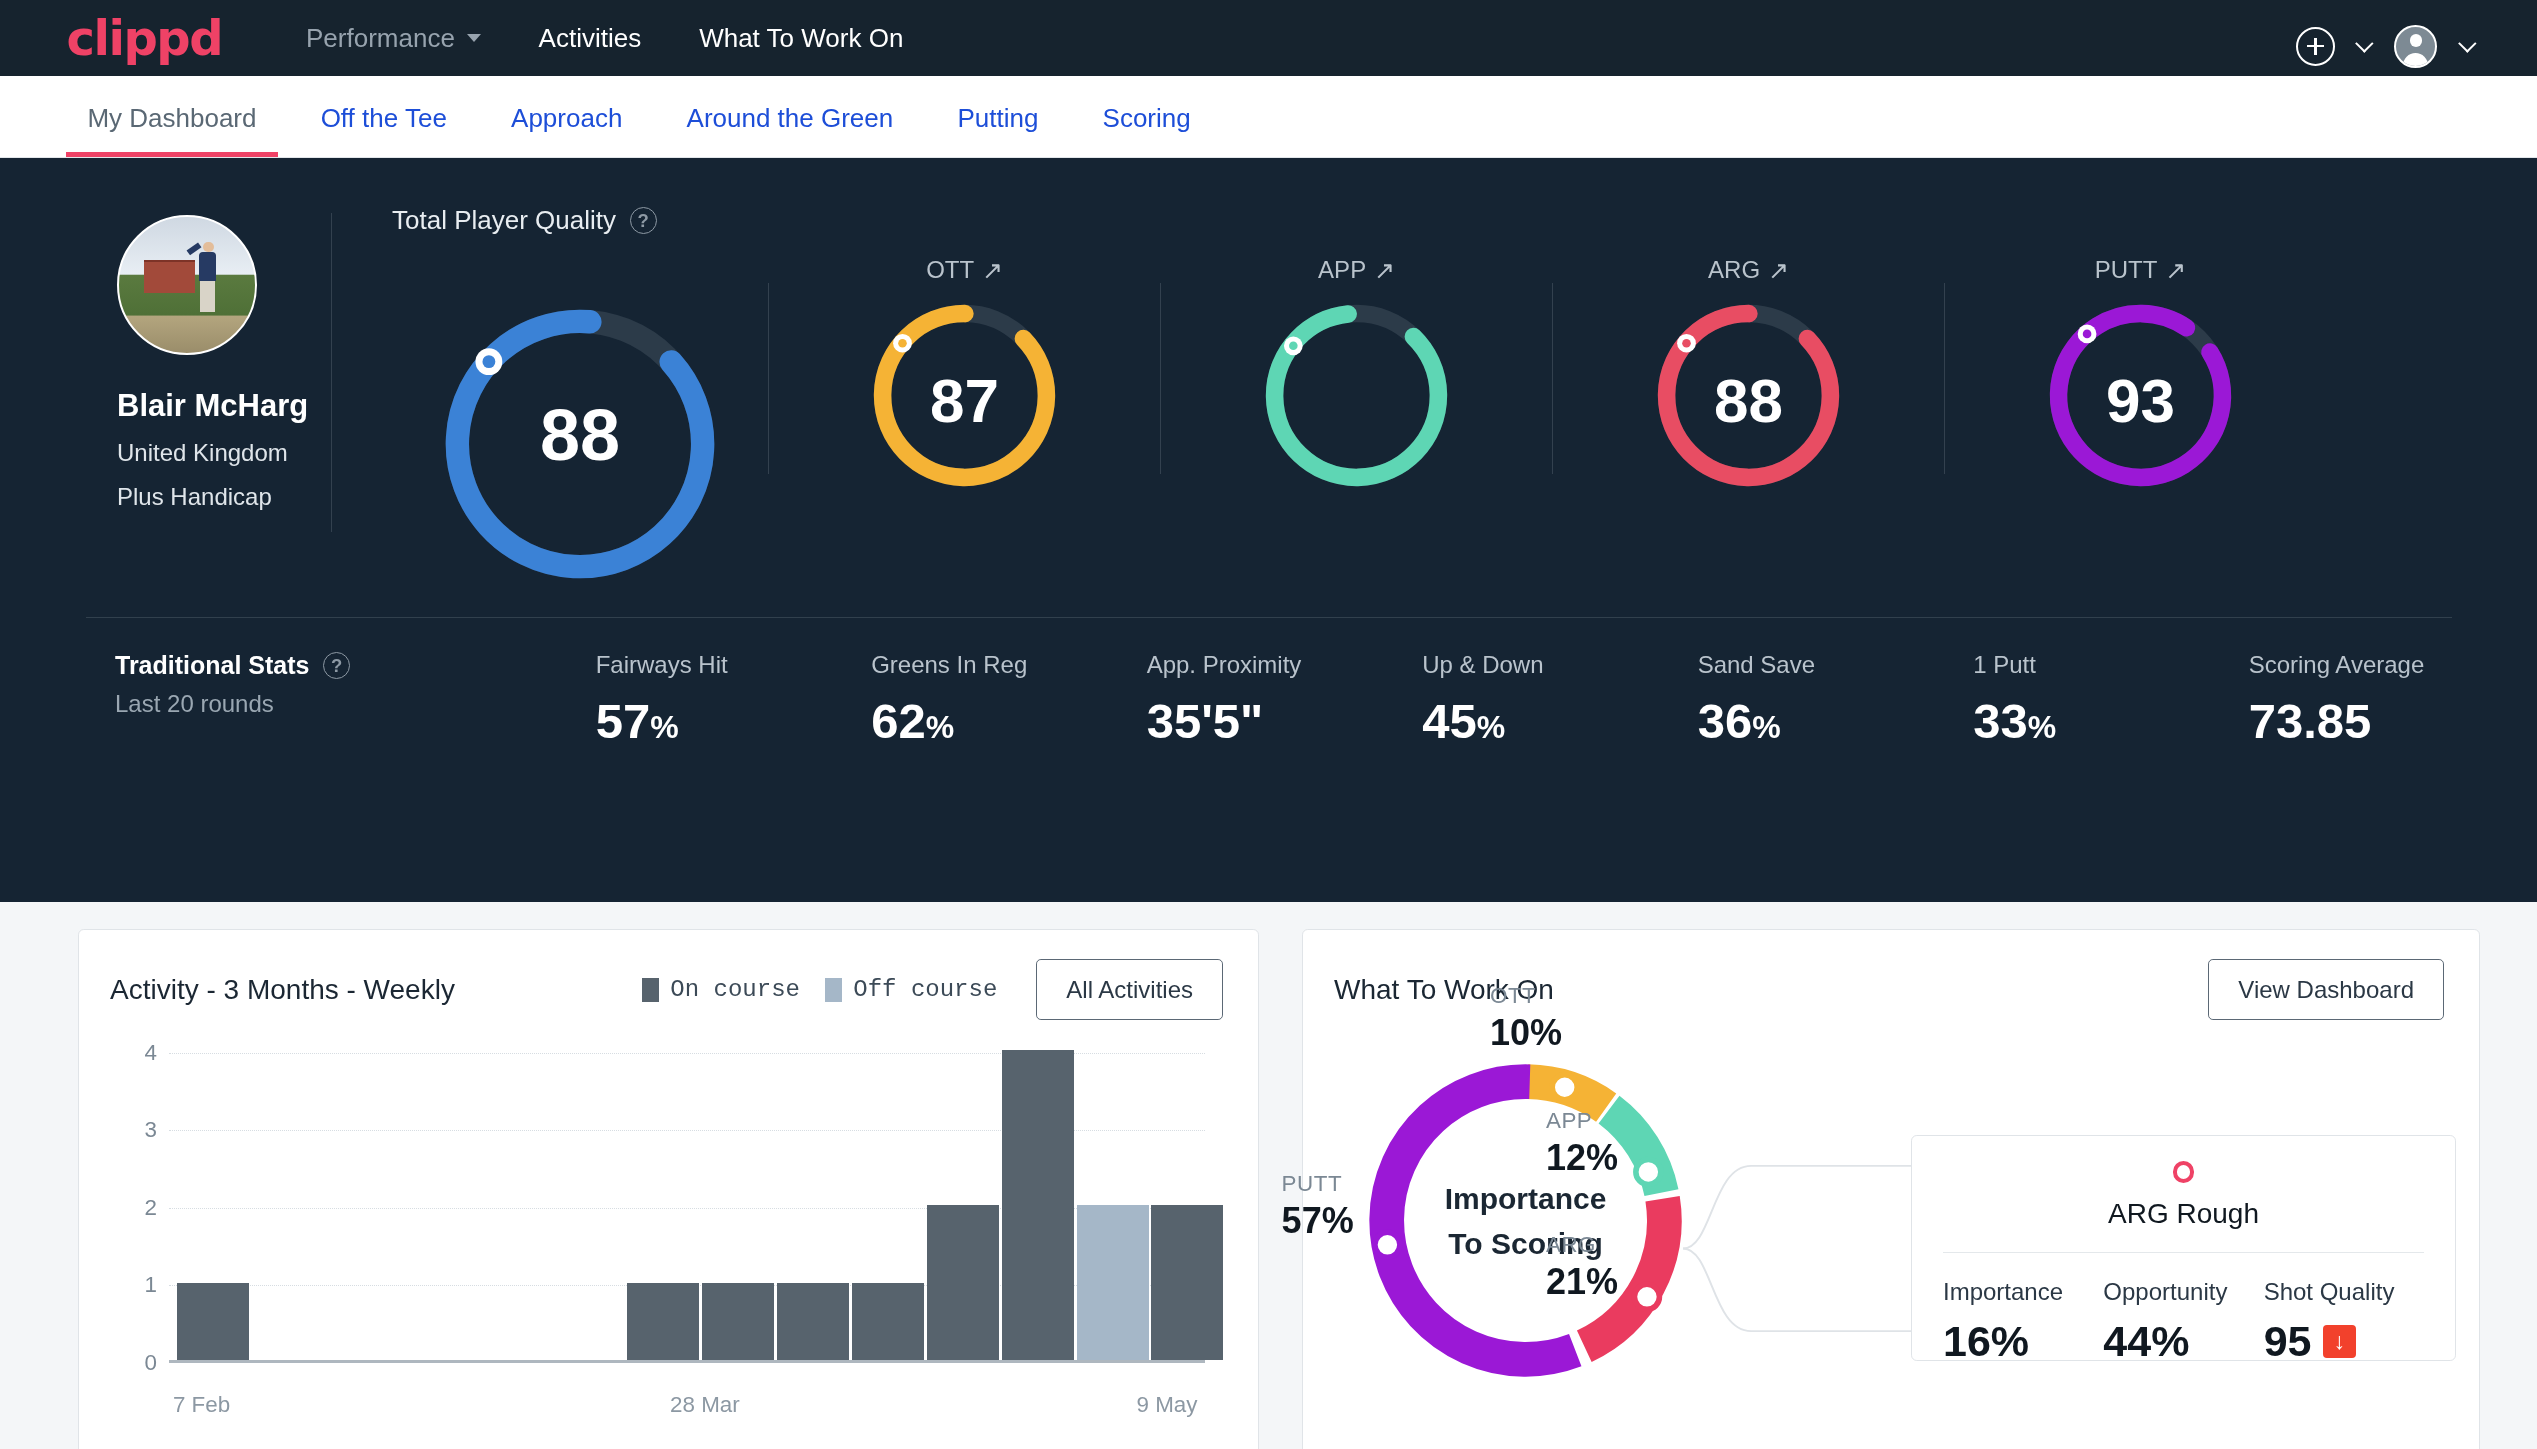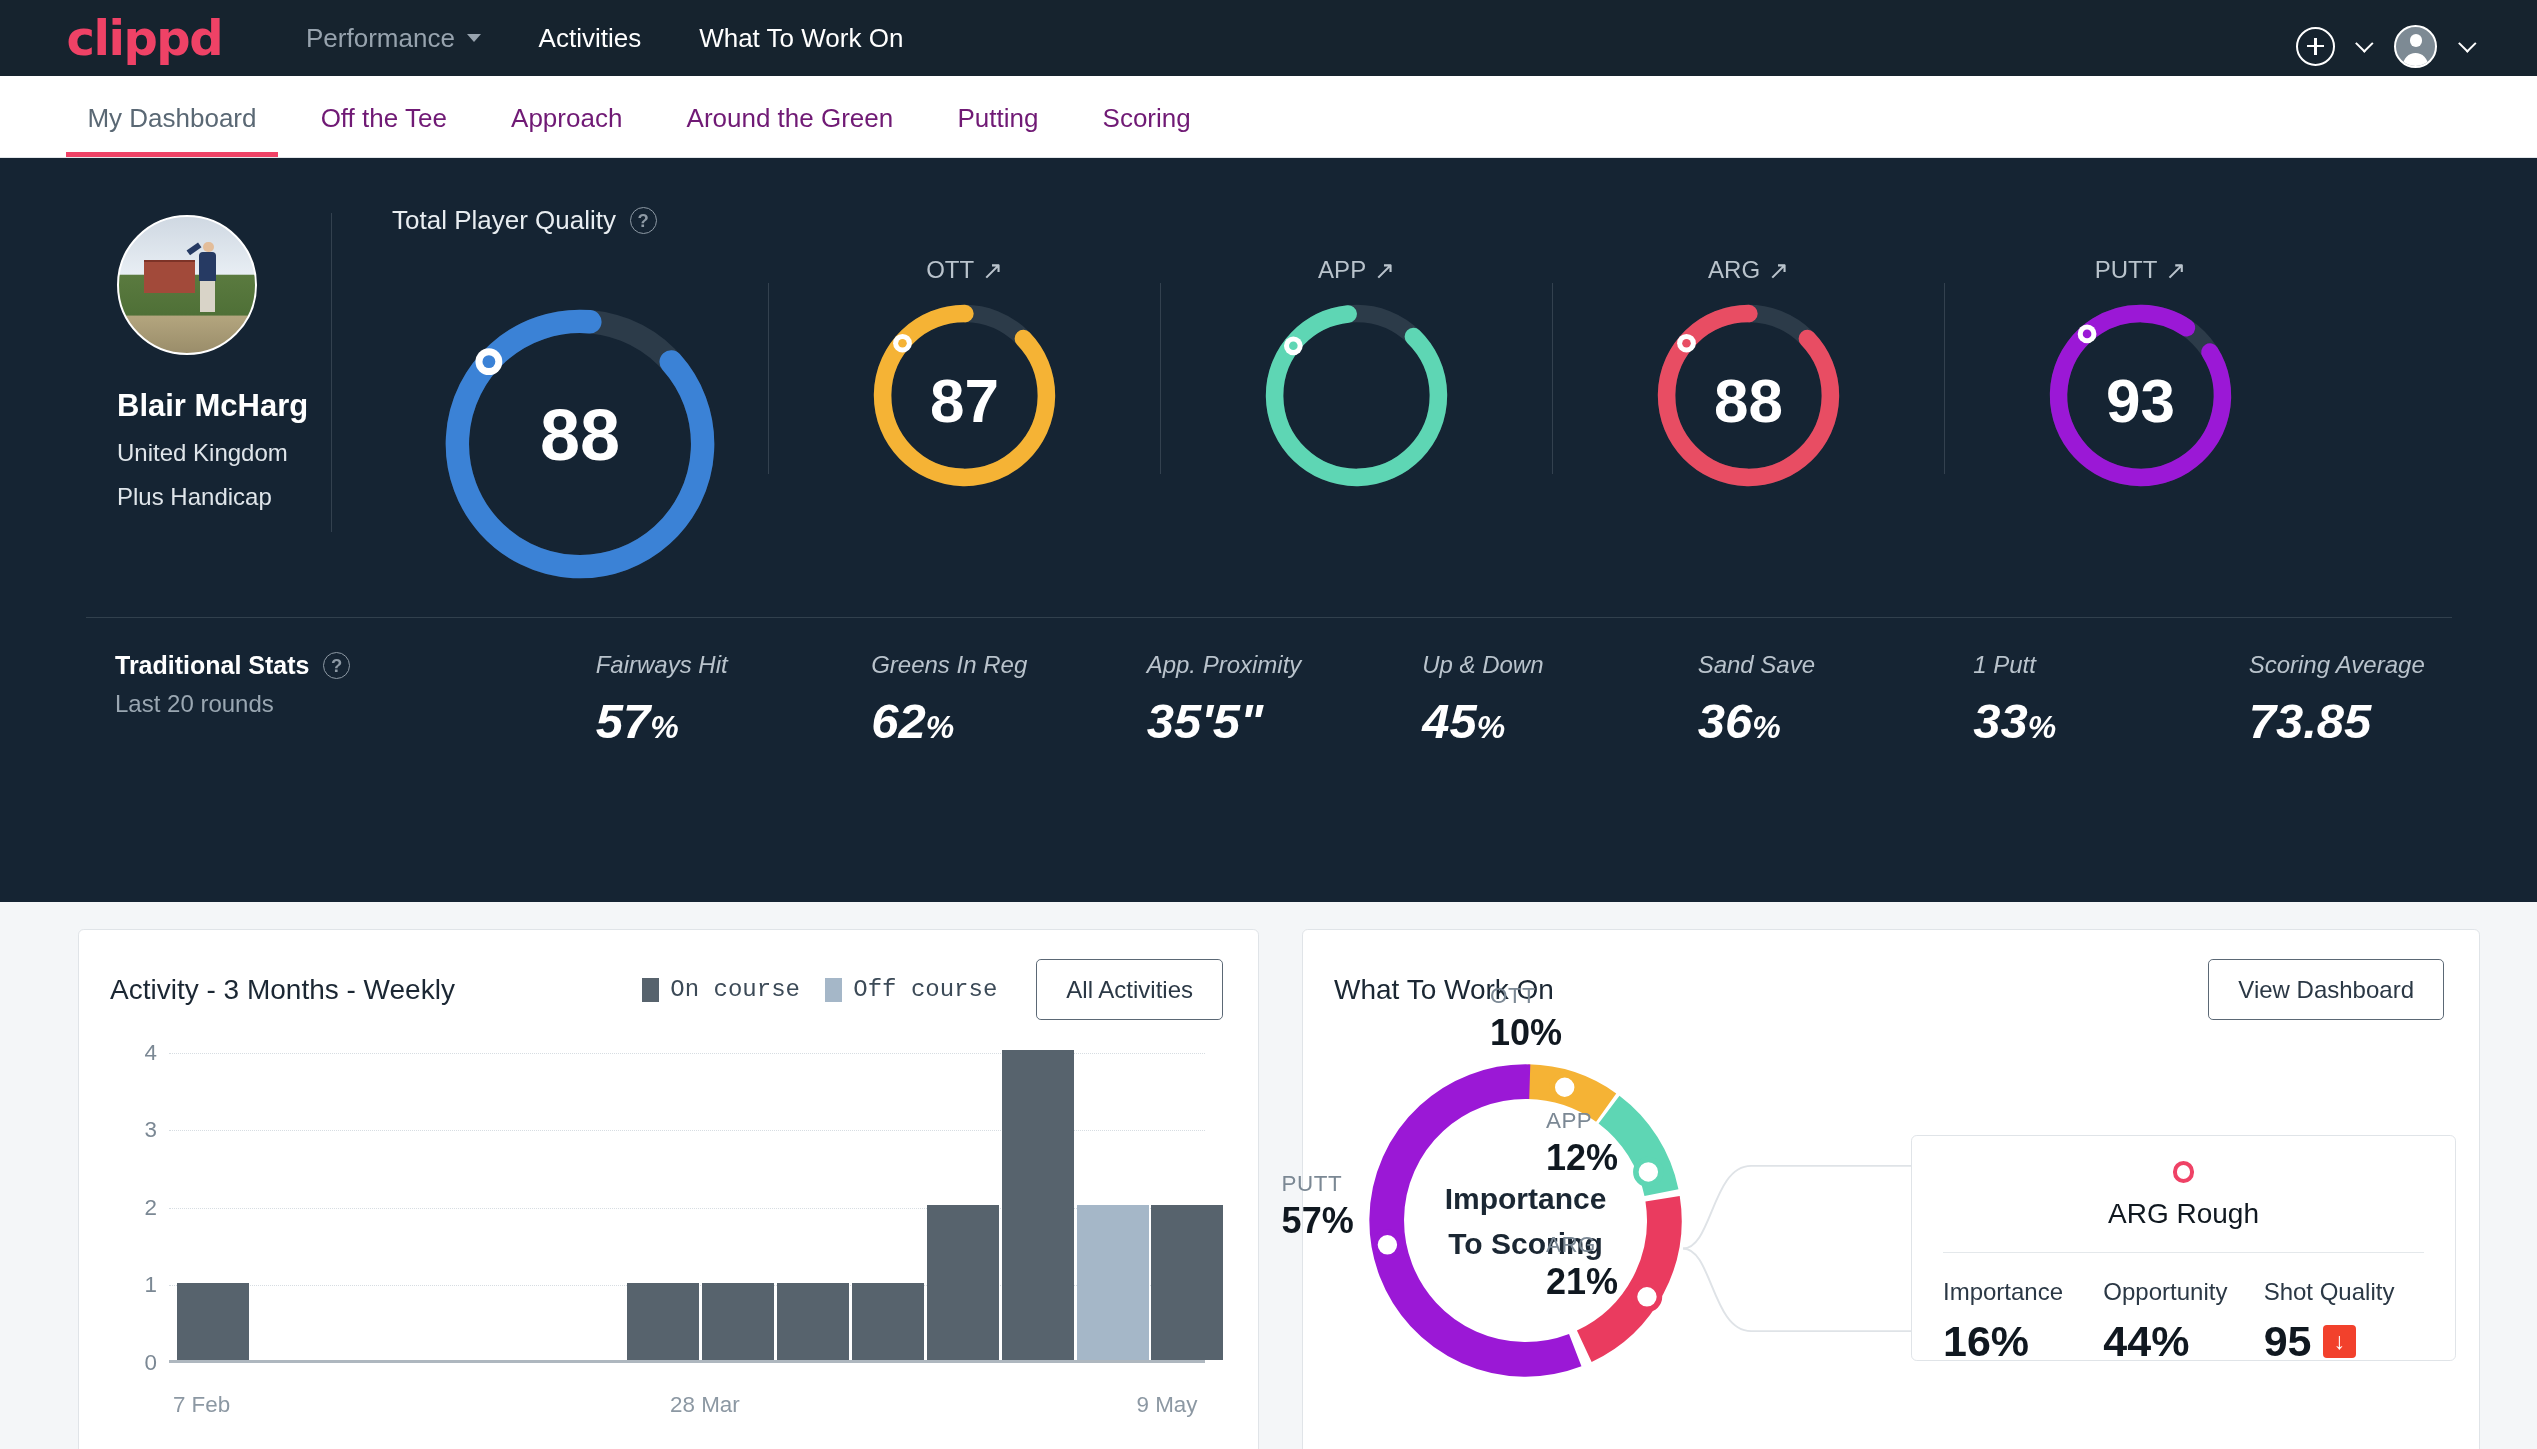--- a/index.html
+++ b/index.html
@@ -63,21 +63,21 @@
     margin-bottom: 0px;
   }
   .avatar-wrap { position: relative; display:flex; align-items:center; justify-content:center; }
 
   
   .tabbar {
     height: 82px; background: #fff; display: flex; align-items: flex-end;
     padding-left: 66px; border-bottom: 1px solid #e2e6ea;
   }
   .tab {
-    font-size: 26px; color: #701a75; padding: 0 21.4px 23.4px 21.4px;
+    font-size: 26px; color: #1d4ed8; padding: 0 21.4px 23.4px 21.4px;
     margin-right: 21.4px; cursor: pointer; position: relative; white-space: nowrap;
   }
   .tab.active { color: #5a6874; }
   .tab.active::after {
     content: ""; position: absolute; left: 0; right: 0; bottom: 0;
     height: 4.9px; background: #ef4266;
   }
 
   
   .hero { background: #152433; padding: 0 0 0 0; height: 744px; position: relative; }
@@ -142,21 +142,21 @@
   }
   .gauge-val.small { font-size: 62px; }
 
   .stats-sep { height: 1px; background: #31404d; margin: 0 86px; }
   .stats-row { display: flex; align-items: flex-start; padding: 33px 0 0 115px; }
   .stats-title-box { width: 485px; }
   .stats-title {
     font-size: 25px; font-weight: 700; color: #fff; display: flex; align-items: center; gap: 13.6px;
   }
   .stats-sub { font-size: 24px; color: #9aa7b2; margin-top: 9.7px; }
-  .stat-cell { width: 278px; font-style: italic; }
+  .stat-cell { width: 278px; }
   .stat-cell.wide { width: 292px; }
   .stat-name { font-size: 24px; color: #b9c3cc; }
   .stat-value { font-size: 49px; font-weight: 700; color: #fff; margin-top: 13.6px; white-space: nowrap; }
   .stat-value .unit { font-size: 32px; font-weight: 700; }
 
   
   .cards { display: flex; gap: 43px; padding: 27px 58px 0 78px; }
   .card {
     background: #fff; border: 1px solid #e0e4e8; border-radius: 5.8px;
     position: relative;

